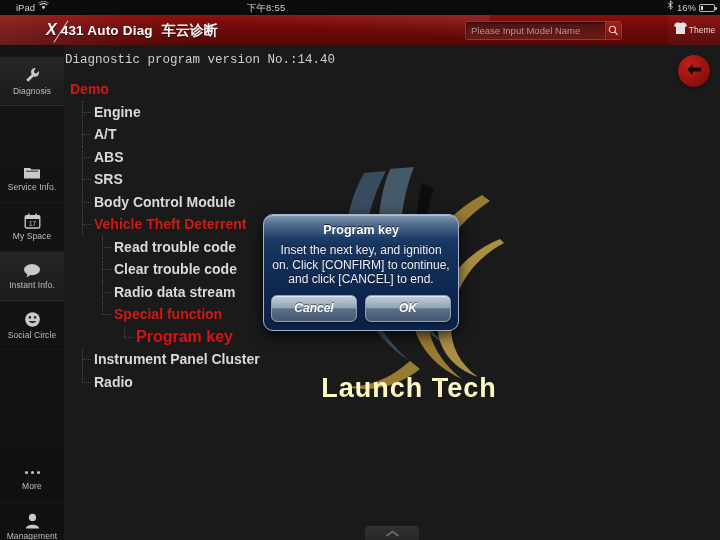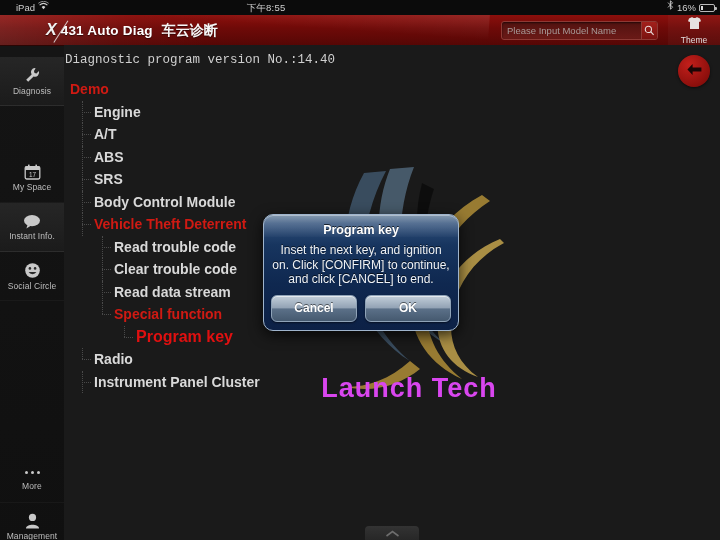--- a/index.html
+++ b/index.html
@@ -143,20 +143,21 @@
     margin-left: 4px;
     text-shadow: 0 1px 1px rgba(0,0,0,.55);
   }
   .header-right {
     position: absolute;
     right: 0; top: 0;
     height: 30px;
     display: flex;
     align-items: center;
     z-index: 3;
+    gap: 36px;
   }
   .search-wrap {
     position: relative;
     width: 155px;
     height: 17px;
     margin-right: 10px;
     background: linear-gradient(180deg, #521210 0%, #6b1a17 100%);
     border: 1px solid #8e3a35;
     border-radius: 3px;
     box-shadow: inset 0 1px 2px rgba(0,0,0,.6);
@@ -183,21 +184,21 @@
     display: flex;
     align-items: center;
     justify-content: center;
     cursor: pointer;
   }
   .search-btn svg { display: block; }
   .theme-btn {
     width: 52px;
     height: 30px;
     display: flex;
-    flex-direction: column;
+    flex-direction: row;
     align-items: center;
     justify-content: center;
     gap: 1px;
     cursor: pointer;
     background: rgba(255,255,255,.03);
   }
   .theme-btn .theme-label {
     font-size: 8.5px;
     color: #e3dede;
   }
@@ -345,21 +346,21 @@
     opacity: .85;
     pointer-events: none;
   }
   .watermark-text {
     position: absolute;
     left: 215px; top: 328px;
     width: 260px;
     text-align: center;
     font-size: 27px;
     font-weight: bold;
-    color: #d946ef;
+    color: #fef9c3;
     letter-spacing: 1px;
     pointer-events: none;
     user-select: none;
   }
 
   
   .dialog {
     position: absolute;
     left: 199px; top: 169px;
     width: 196px;
@@ -416,20 +417,21 @@
     box-shadow: inset 0 1px 0 rgba(255,255,255,.55), 0 1px 2px rgba(0,0,0,.5);
     color: #ffffff;
     font-size: 12px;
     font-weight: bold;
     font-family: "Liberation Sans", sans-serif;
     text-shadow: 0 -1px 0 rgba(0,0,0,.55);
     display: flex;
     align-items: center;
     justify-content: center;
     cursor: pointer;
+    font-style: italic;
   }
 
   
   .bottom-tab {
     position: absolute;
     left: 50%;
     transform: translateX(-50%);
     bottom: 0;
     width: 54px;
     height: 14px;
@@ -508,20 +510,29 @@
       <span class="side-icon">
         <svg width="17" height="17" viewBox="0 0 17 17">
           <path d="M11.6 1.2 a4 4 0 0 0 -4 6.2 L2.2 12.8 l2 2 l5.4 -5.4 a4 4 0 0 0 5.2 -5.3 l-2.3 2.3 l-2 -0.5 l-0.5 -2 Z" fill="#c9c9c9"></path>
         </svg>
       </span>
       <span class="side-label">Diagnosis</span>
     </div>
 
     <div class="side-spacer"></div>
 
+    <div class="side-item">
+      <span class="side-icon">
+        <svg width="18" height="15" viewBox="0 0 18 15">
+          <path d="M1 3 L7 3 L8.4 4.6 L17 4.6 L17 13.5 L1 13.5 Z" fill="#c9c9c9"></path>
+          <rect x="3" y="5.6" width="12" height="1.4" fill="#5a5a5a"></rect>
+        </svg>
+      </span>
+      <span class="side-label">Service Info.</span>
+    </div>
 
     <div class="side-item">
       <span class="side-icon">
         <svg width="17" height="16" viewBox="0 0 17 16">
           <rect x="1.2" y="2.6" width="14.6" height="12.4" rx="1.4" fill="none" stroke="#c9c9c9" stroke-width="1.3"></rect>
           <rect x="1.2" y="2.6" width="14.6" height="3.4" fill="#c9c9c9"></rect>
           <rect x="4" y="0.6" width="1.6" height="3" fill="#c9c9c9"></rect>
           <rect x="11.4" y="0.6" width="1.6" height="3" fill="#c9c9c9"></rect>
           <text x="8.5" y="13" font-size="6.4" fill="#c9c9c9" text-anchor="middle" font-family="Liberation Sans">17</text>
         </svg>
@@ -626,33 +637,33 @@
       <div class="tnode lvl1 red">
         <span class="tlabel">Vehicle Theft Deterrent</span>
       </div>
       <div class="tnode lvl2">
         <span class="tlabel">Read trouble code</span>
       </div>
       <div class="tnode lvl2">
         <span class="tlabel">Clear trouble code</span>
       </div>
       <div class="tnode lvl2">
-        <span class="tlabel">Read data stream</span>
+        <span class="tlabel">Radio data stream</span>
       </div>
       <div class="tnode lvl2 red lastchild">
         <span class="tlabel">Special function</span>
       </div>
       <div class="tnode lvl3 bigred lastchild">
         <span class="tlabel">Program key</span>
       </div>
+      <div class="tnode lvl1">
+        <span class="tlabel">Instrument Panel Cluster</span>
+      </div>
       <div class="tnode lvl1 lastchild">
         <span class="tlabel">Radio</span>
-      </div>
-      <div class="tnode lvl1">
-        <span class="tlabel">Instrument Panel Cluster</span>
       </div>
     </div>
 
     <div class="dialog">
       <div class="dialog-title">Program key</div>
       <div class="dialog-msg">Inset the next key, and ignition on. Click [CONFIRM] to continue, and click [CANCEL] to end.</div>
       <div class="dialog-buttons">
         <div class="dlg-btn">Cancel</div>
         <div class="dlg-btn">OK</div>
       </div>

